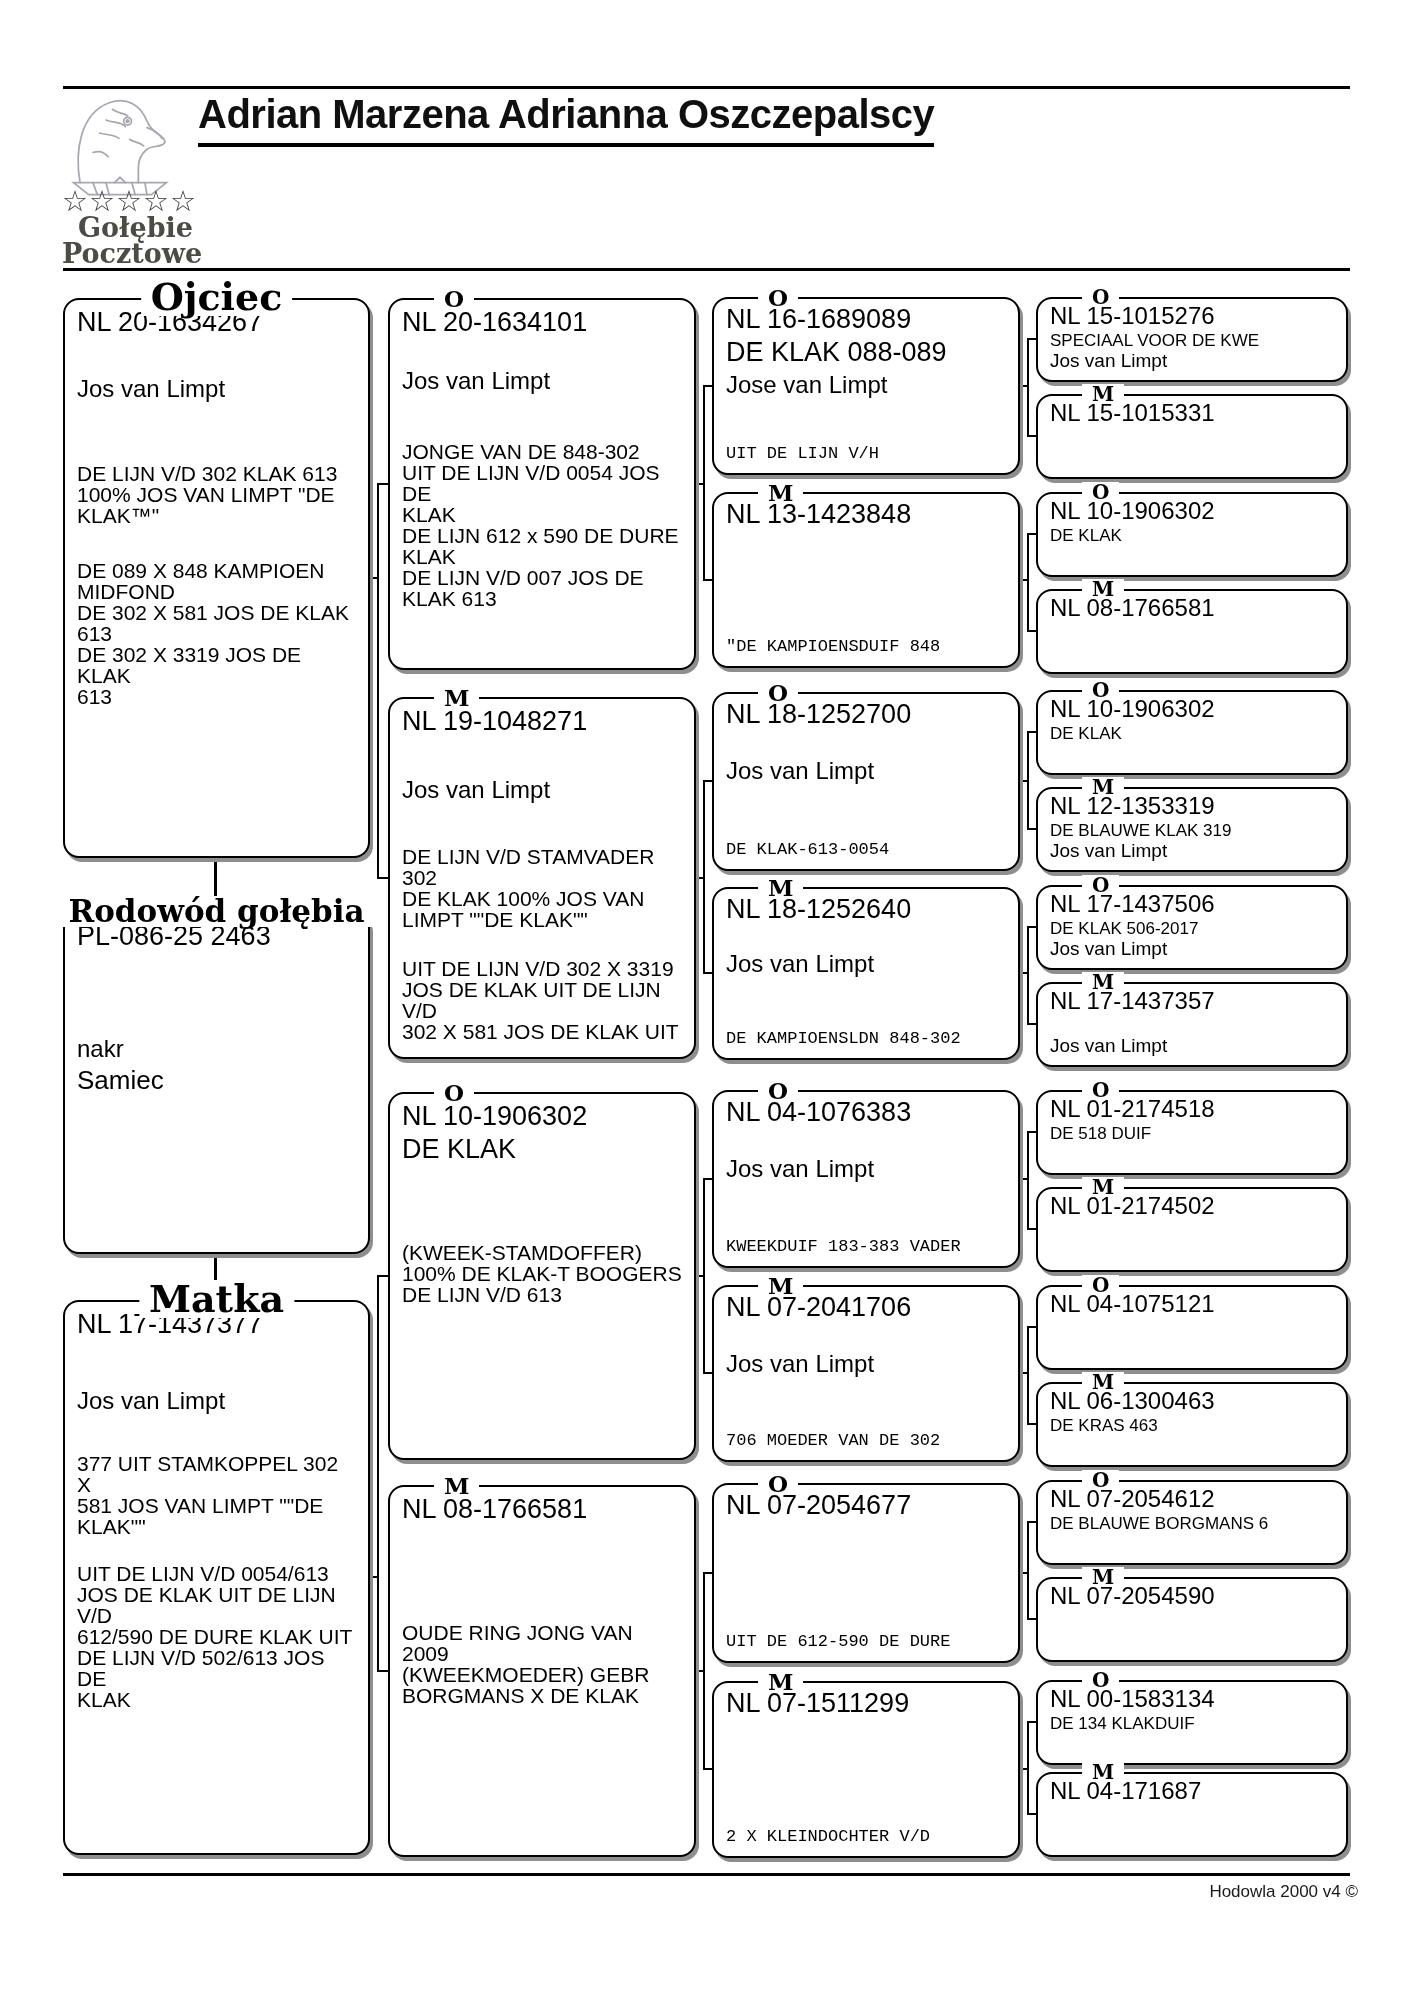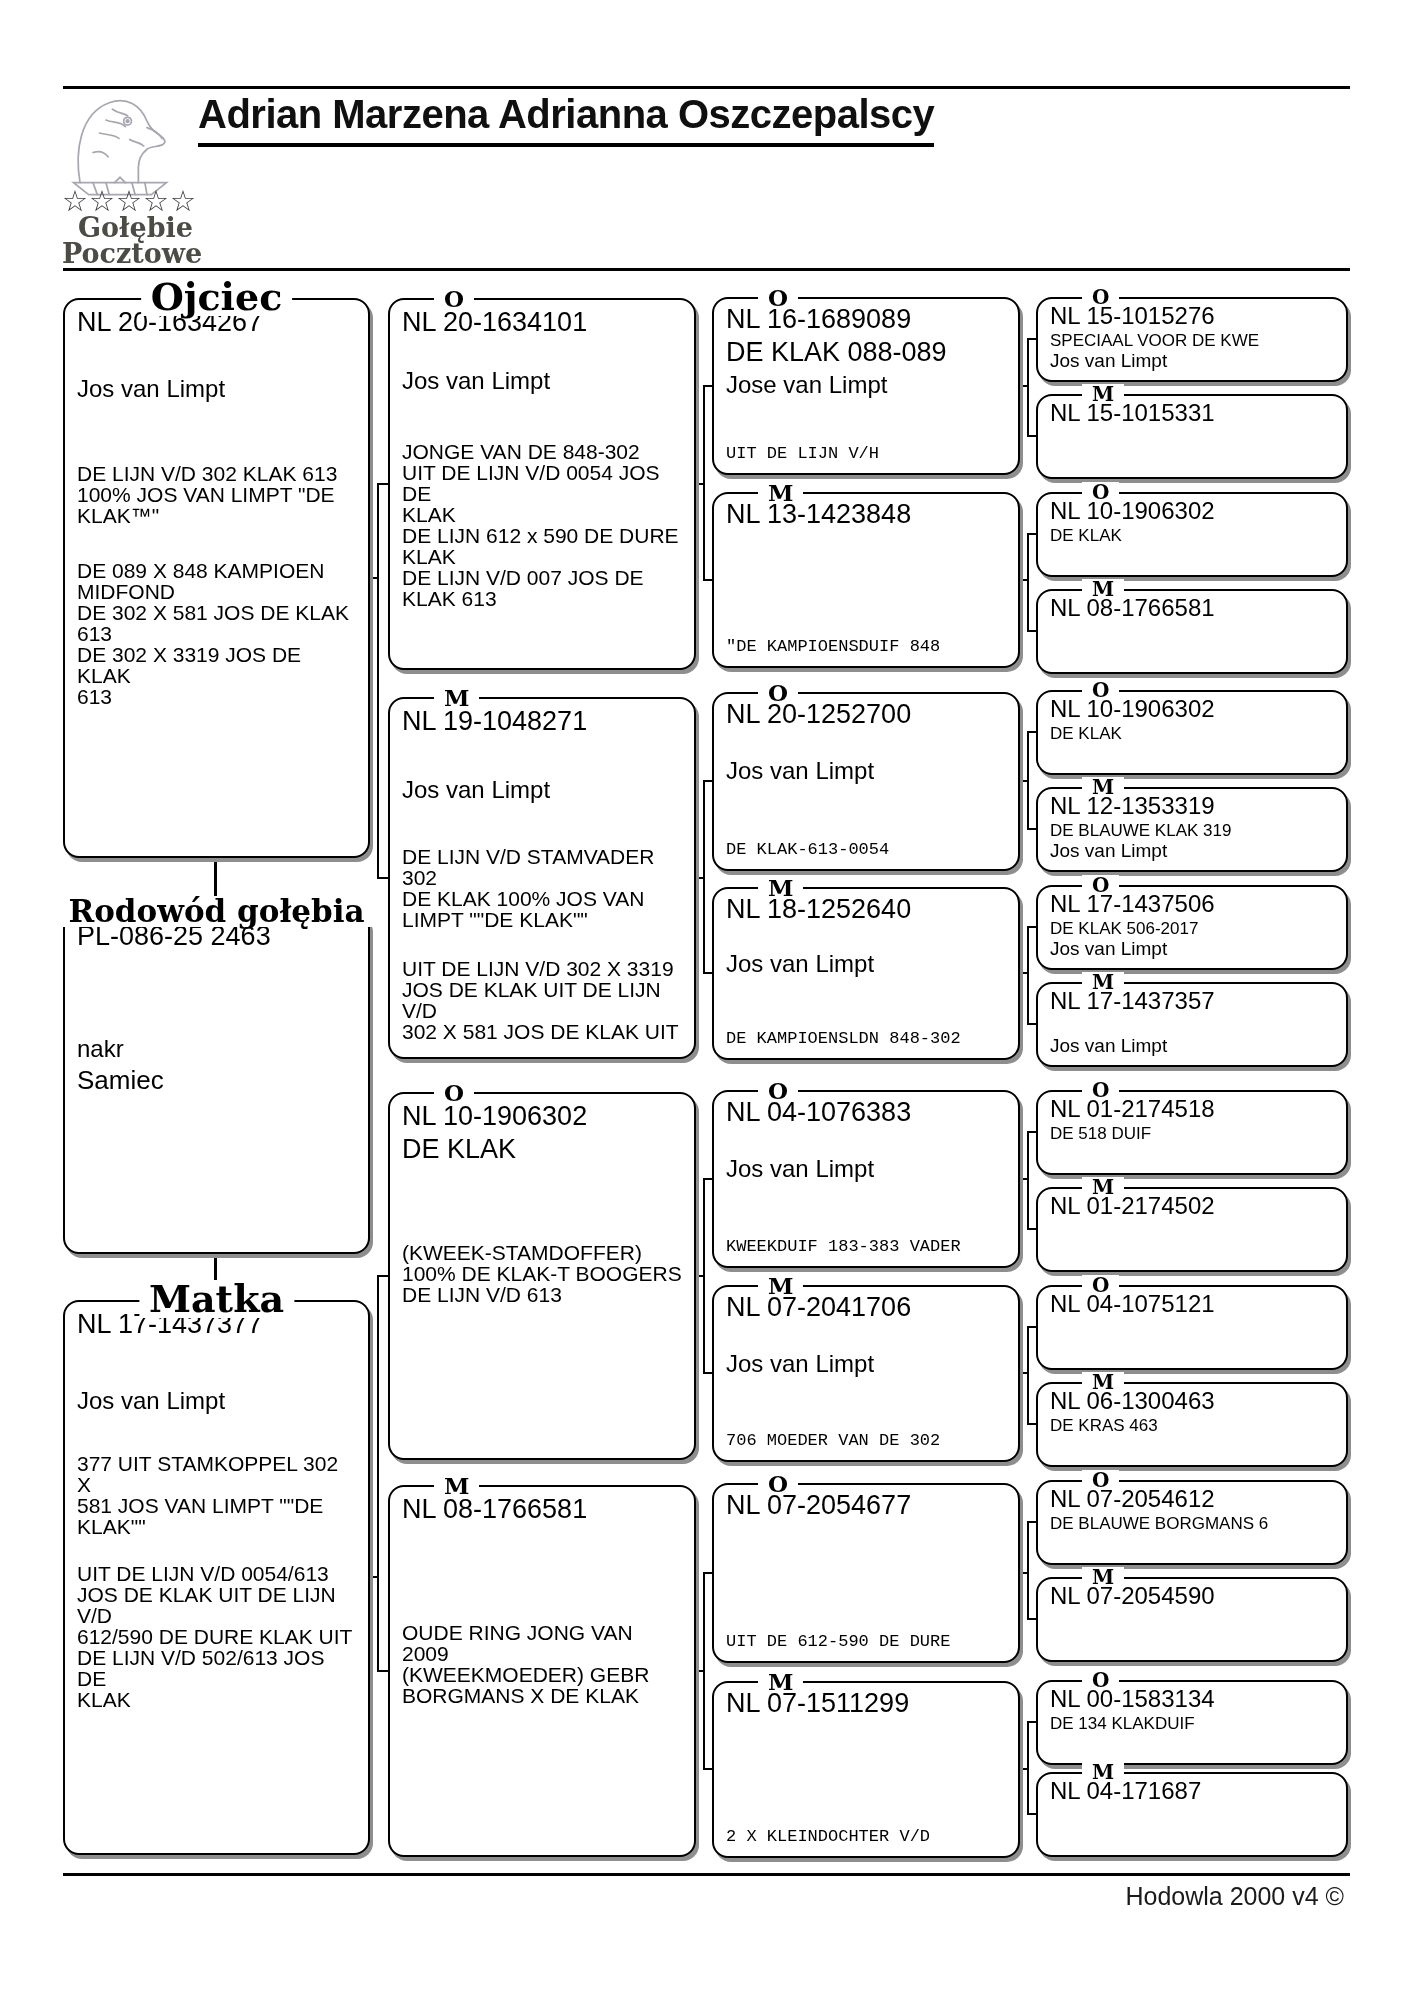--- a/index.html
+++ b/index.html
@@ -54,21 +54,21 @@
   .ach   { font-size:19px; line-height:25px; }
   .pre   { white-space:pre-line; }
   .l2 { font-size:17px; line-height:20px; min-height:20px; }
   .l3 { font-size:19px; line-height:20px; }
   .bottom { margin-top:auto; font-size:17px; line-height:19px;font-family:Liberation Mono, monospace; }
 
   
   .cline { position:absolute; background:#000; z-index:0; }
 
   
-  .credit { position:absolute; right:70px; top:1882px; font-size:25px; color:#1a1a1a; }
+  .credit { position:absolute; right:56px; top:1882px; font-size:17px; color:#1a1a1a; }
 </style>
 </head>
 <body>
 
 <div class="page">
 
   <div class="rule" style="top:86px"></div>
 
   <div class="logo">
     <svg width="120" height="108" viewBox="0 0 110 100">
@@ -186,21 +186,21 @@
   </div>
 
   <div class="box c3 g3" style="top:492px;height:176px">
     <div class="tab om">M</div>
     <div class="ring">NL 13-1423848</div>
     <div class="bottom">"DE KAMPIOENSDUIF 848</div>
   </div>
 
   <div class="box c3 g3" style="top:692px;height:179px">
     <div class="tab om">O</div>
-    <div class="ring">NL 20-1252700</div>
+    <div class="ring">NL 18-1252700</div>
     <div class="owner" style="margin-top:26px">Jos van Limpt</div>
     <div class="bottom">DE KLAK-613-0054</div>
   </div>
 
   <div class="box c3 g3" style="top:887px;height:173px">
     <div class="tab om">M</div>
     <div class="ring">NL 18-1252640</div>
     <div class="owner" style="margin-top:24px">Jos van Limpt</div>
     <div class="bottom">DE KAMPIOENSLDN 848-302</div>
   </div>

